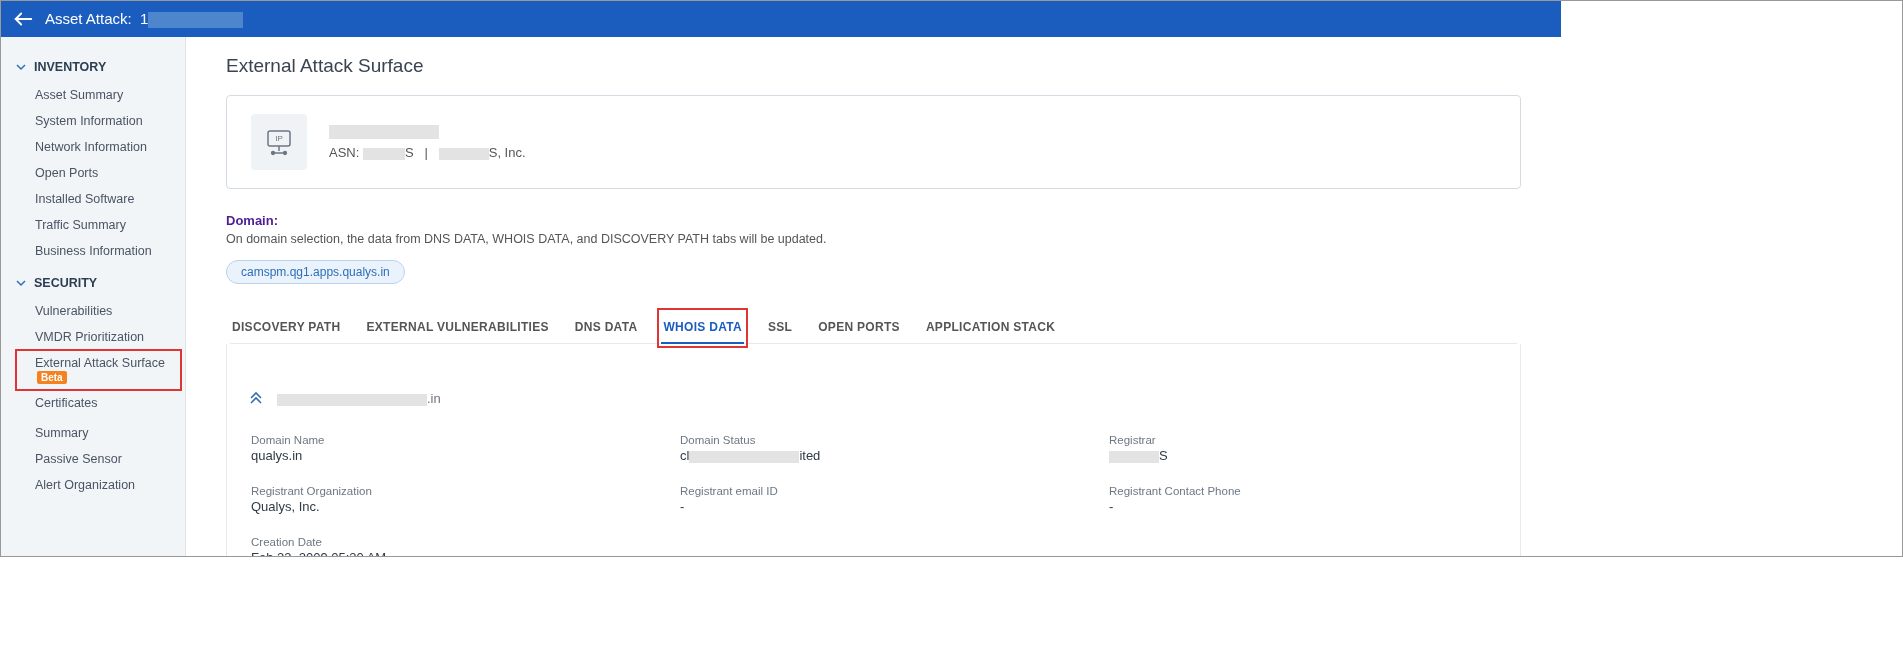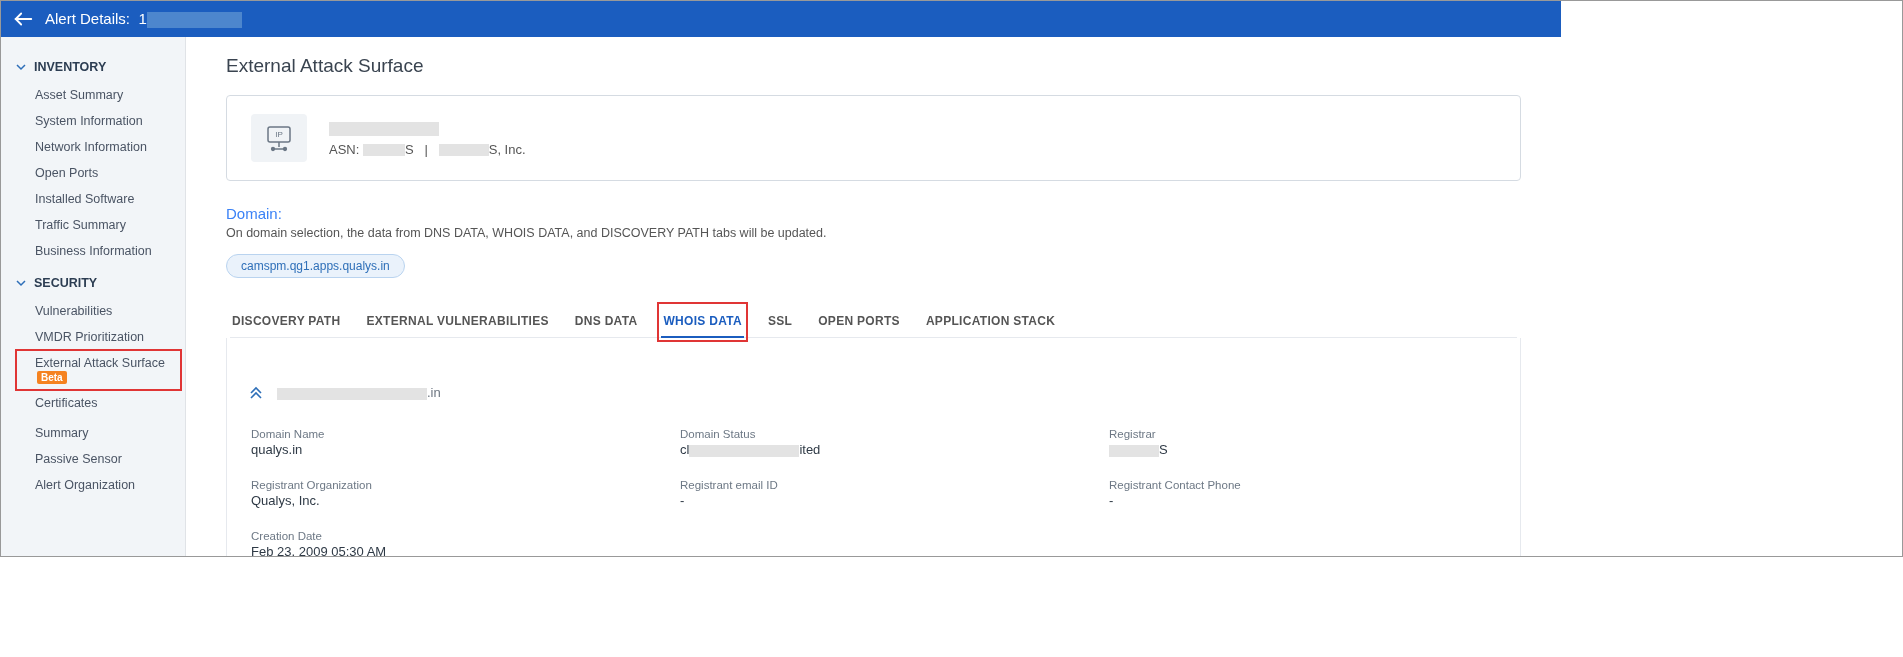--- a/index.html
+++ b/index.html
@@ -90,30 +90,30 @@
     font-size:19px; color:#3a4450; font-weight:400;
     margin: 0 0 18px 0;
   }
   .summary-card {
     border:1px solid #d5dbe2; border-radius:4px;
     display:flex; align-items:center; gap:22px;
     padding:18px 24px;
     margin-bottom:24px;
   }
   .summary-icon-box {
-    width:56px; height:48px;
+    width:56px; height:56px;
     background:#f0f3f6; border-radius:4px;
     display:flex; align-items:center; justify-content:center;
     color:#6b7785;
   }
   .summary-lines .line1 { color:#999; }
   .summary-lines .line2 { color:#555; margin-top:6px; }
   .redact { display:inline-block; background:#e3e3e3; vertical-align:middle; }
 
-  .domain-label { font-size:15px; color:#3b82f6; font-weight:400; }
+  .domain-label { font-size:13px; color:#4c1d95; font-weight:700; }
   .domain-desc  { font-size:12.5px; color:#555; margin:4px 0 14px; }
   .domain-chip {
     display:inline-block;
     background:#eaf2fb;
     color:#2e6fb8;
     border:1px solid #b9d3ef;
     border-radius:14px;
     padding:4px 14px;
     font-size:12px;
     cursor:pointer;
@@ -170,21 +170,21 @@
 <div class="app-wrapper">
 
   <div class="header-bar">
     <div class="back-arrow">
       <svg width="22" height="22" viewBox="0 0 24 24" fill="none" stroke="#fff" stroke-width="2" stroke-linecap="round">
         <line x1="21" y1="12" x2="4" y2="12"></line>
         <polyline points="10 6 4 12 10 18"></polyline>
       </svg>
     </div>
     <div class="header-title">
-      <span>Alert Details:</span>
+      <span>Asset Attack:</span>
       &nbsp;<span>1</span><span class="header-redact"></span>
     </div>
   </div>
 
   <div class="main-row">
 
     <div class="sidebar">
 
       <div class="nav-group">
         <div class="nav-group-header">

